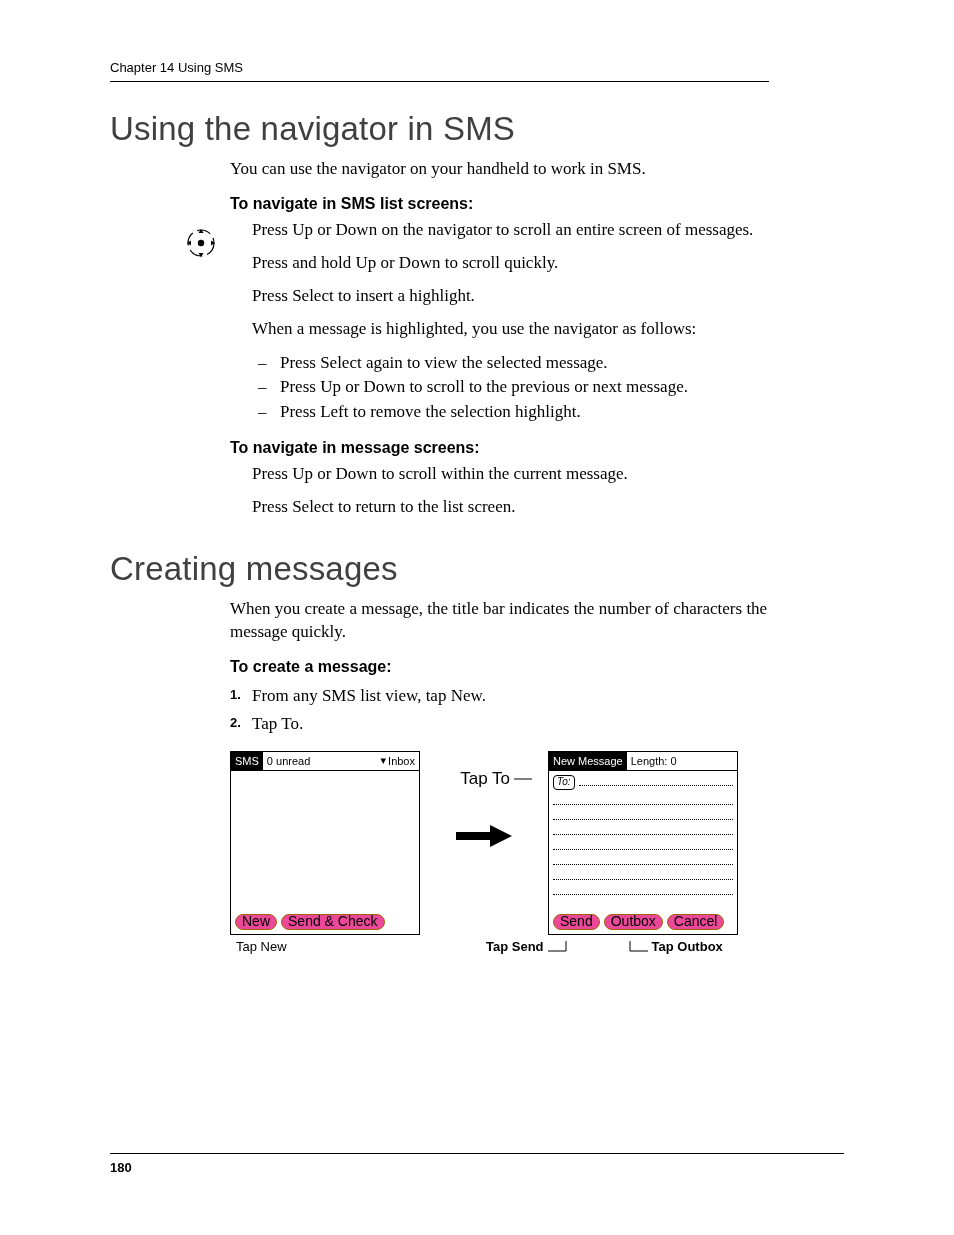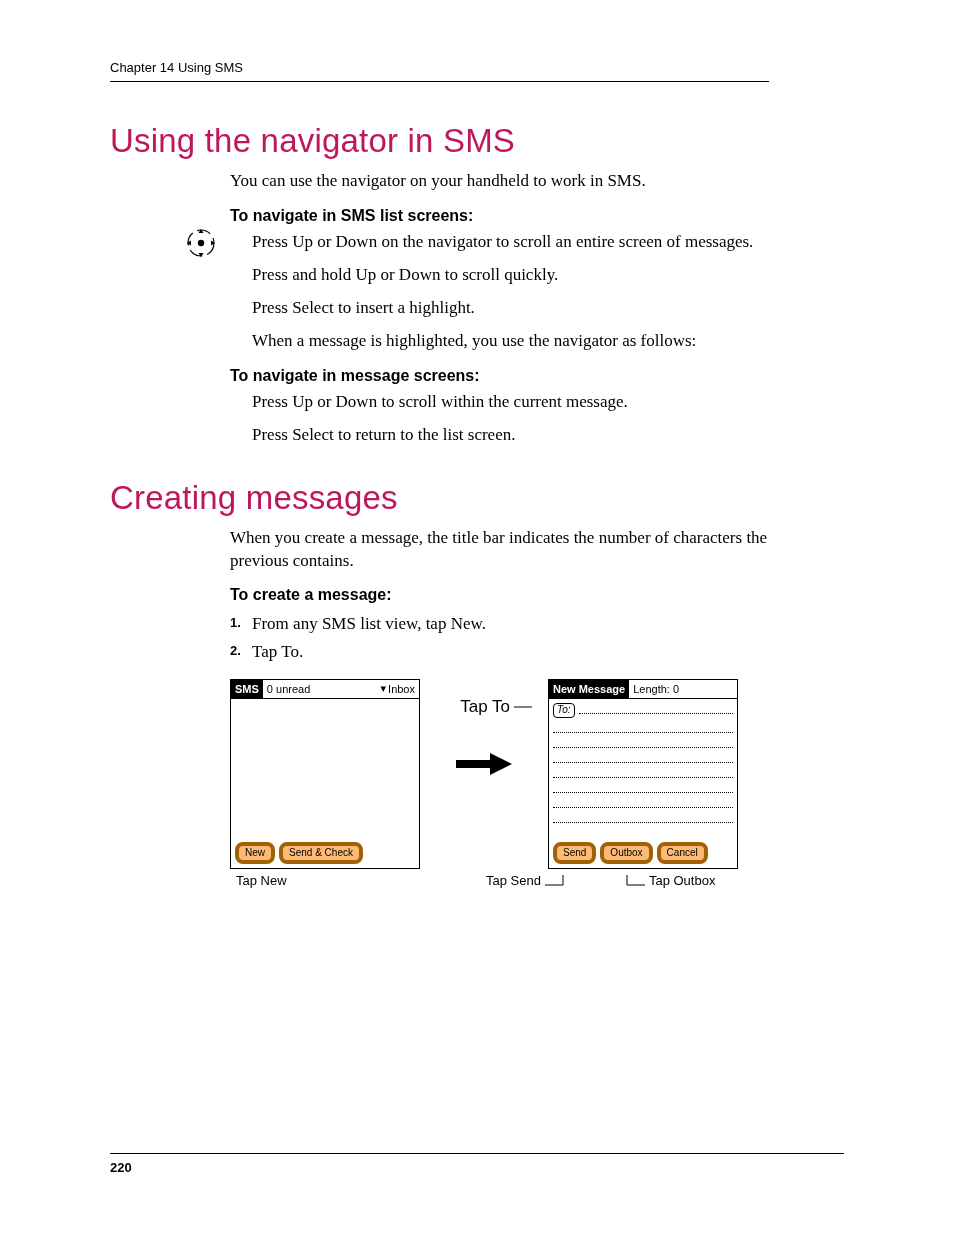--- a/index.html
+++ b/index.html
@@ -20,23 +20,23 @@
     font-size: 13px;
     font-family: Arial, Helvetica, sans-serif;
     border-bottom: 1px solid #000;
     padding-bottom: 6px;
     margin-bottom: 28px;
   }
   h1.sec {
     font-family: "Arial Narrow", Arial, sans-serif;
     font-stretch: condensed;
     font-weight: 400;
-    color: #be185d;
+    color: #404040;
     font-size: 33px;
-    margin: 40px 0 10px 0;
+    margin: 28px 0 10px 0;
     letter-spacing: 0.2px;
   }
   .body-indent {
     margin-left: 120px;
   }
   p.body {
     font-size: 17px;
     line-height: 1.35;
     margin: 6px 0 10px 0;
   }
@@ -119,43 +119,43 @@
   .pda .titlebar {
     display: flex;
     align-items: center;
     height: 18px;
     border-bottom: 1px solid #000;
   }
   .pda .titlebar .app {
     background: #000;
     color: #fff;
     padding: 1px 4px;
-    font-weight: bold;
+    font-weight: normal;
     height: 16px;
     line-height: 16px;
   }
   .pda .titlebar .mid { flex: 1; padding-left: 4px; }
   .pda .titlebar .right { padding-right: 4px; display:flex; align-items:center; gap:2px;}
   .pda .content {
     height: 140px;
     position: relative;
   }
   .pda .btnrow {
     display: flex;
     gap: 4px;
     padding: 3px 4px 4px 4px;
   }
   .pbtn {
-    border: 4px solid #a16207;
+    border: 1px solid #a16207;
     border-radius: 8px;
     padding: 0 6px;
     height: 14px;
     line-height: 13px;
-    font-size: 10px;
-    background: #fdba74;
+    font-size: 14px;
+    background: #ec4899;
   }
   .caption {
     font-family: Arial, Helvetica, sans-serif;
     font-size: 13px;
     margin-top: 4px;
   }
   .arrow-col {
     display:flex;
     flex-direction:column;
     align-items:flex-end;
@@ -197,20 +197,21 @@
     gap: 60px;
     font-family: Arial, Helvetica, sans-serif;
     font-size: 13px;
     margin-top: 4px;
     margin-left: -62px;
   }
   .callout {
     display:flex;
     align-items:flex-start;
     gap:2px;
+    font-weight:bold;
   }
 </style>
 </head>
 <body>
 
 <div class="page">
   <div class="running-head">Chapter 14   Using SMS</div>
 
   <h1 class="sec">Using the navigator in SMS</h1>
 
@@ -227,33 +228,38 @@
 
   <div class="body-indent">
     <p class="body">You can use the navigator on your handheld to work in SMS.</p>
 
     <div class="subhead">To navigate in SMS list screens:</div>
     <div style="margin-left:22px">
       <p class="body">Press Up or Down on the navigator to scroll an entire screen of messages.</p>
       <p class="body">Press and hold Up or Down to scroll quickly.</p>
       <p class="body">Press Select to insert a highlight.</p>
       <p class="body">When a message is highlighted, you use the navigator as follows:</p>
+      <ul class="dash">
+        <li>Press Select again to view the selected message.</li>
+        <li>Press Up or Down to scroll to the previous or next message.</li>
+        <li>Press Left to remove the selection highlight.</li>
+      </ul>
     </div>
 
     <div class="subhead">To navigate in message screens:</div>
     <div style="margin-left:22px">
       <p class="body">Press Up or Down to scroll within the current message.</p>
       <p class="body">Press Select to return to the list screen.</p>
     </div>
   </div>
 
   <h1 class="sec" style="margin-top:32px">Creating messages</h1>
 
   <div class="body-indent">
-    <p class="body">When you create a message, the title bar indicates the number of characters the previous contains.</p>
+    <p class="body">When you create a message, the title bar indicates the number of characters the message quickly.</p>
 
     <div class="subhead">To create a message:</div>
     <ol class="steps">
       <li>From any SMS list view, tap New.</li>
       <li>Tap To.</li>
     </ol>
 
     <div class="figrow">
 
       <div>
@@ -327,14 +333,14 @@
             <svg width="22" height="14">
                 <path d="M2 2 L2 12 L20 12" fill="none" stroke="#000" stroke-width="1"></path>
               </svg>
             <span>Tap Outbox</span>
           </div>
         </div>
       </div>
     </div>
   </div>
 
-  <div class="page-num">220</div>
+  <div class="page-num">180</div>
 </div>
 
 </body></html>

